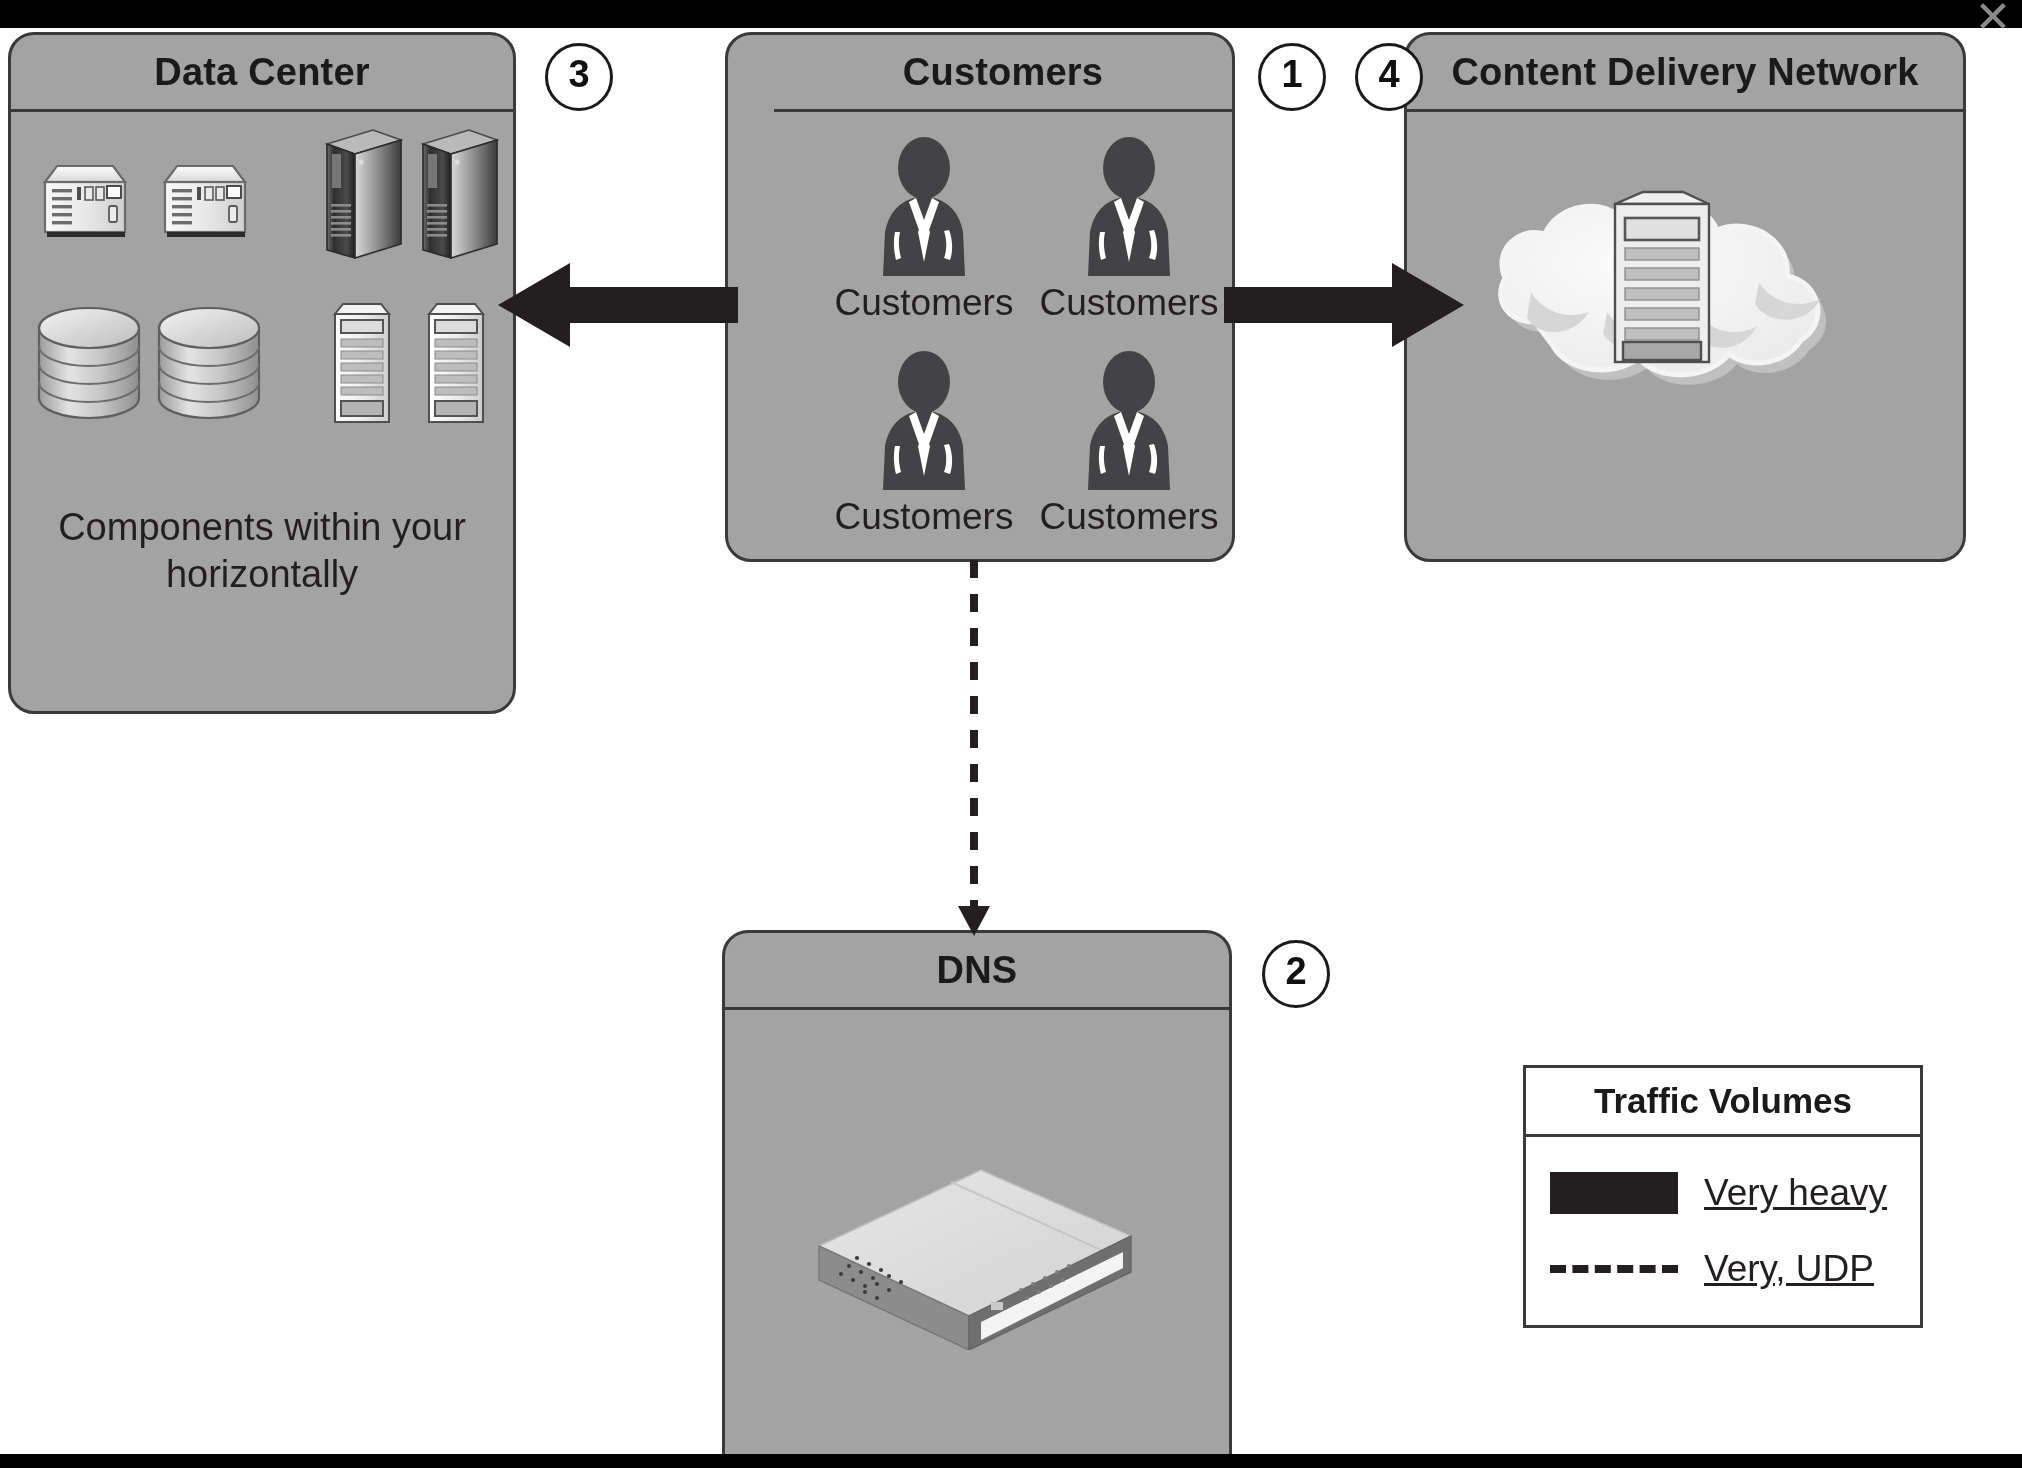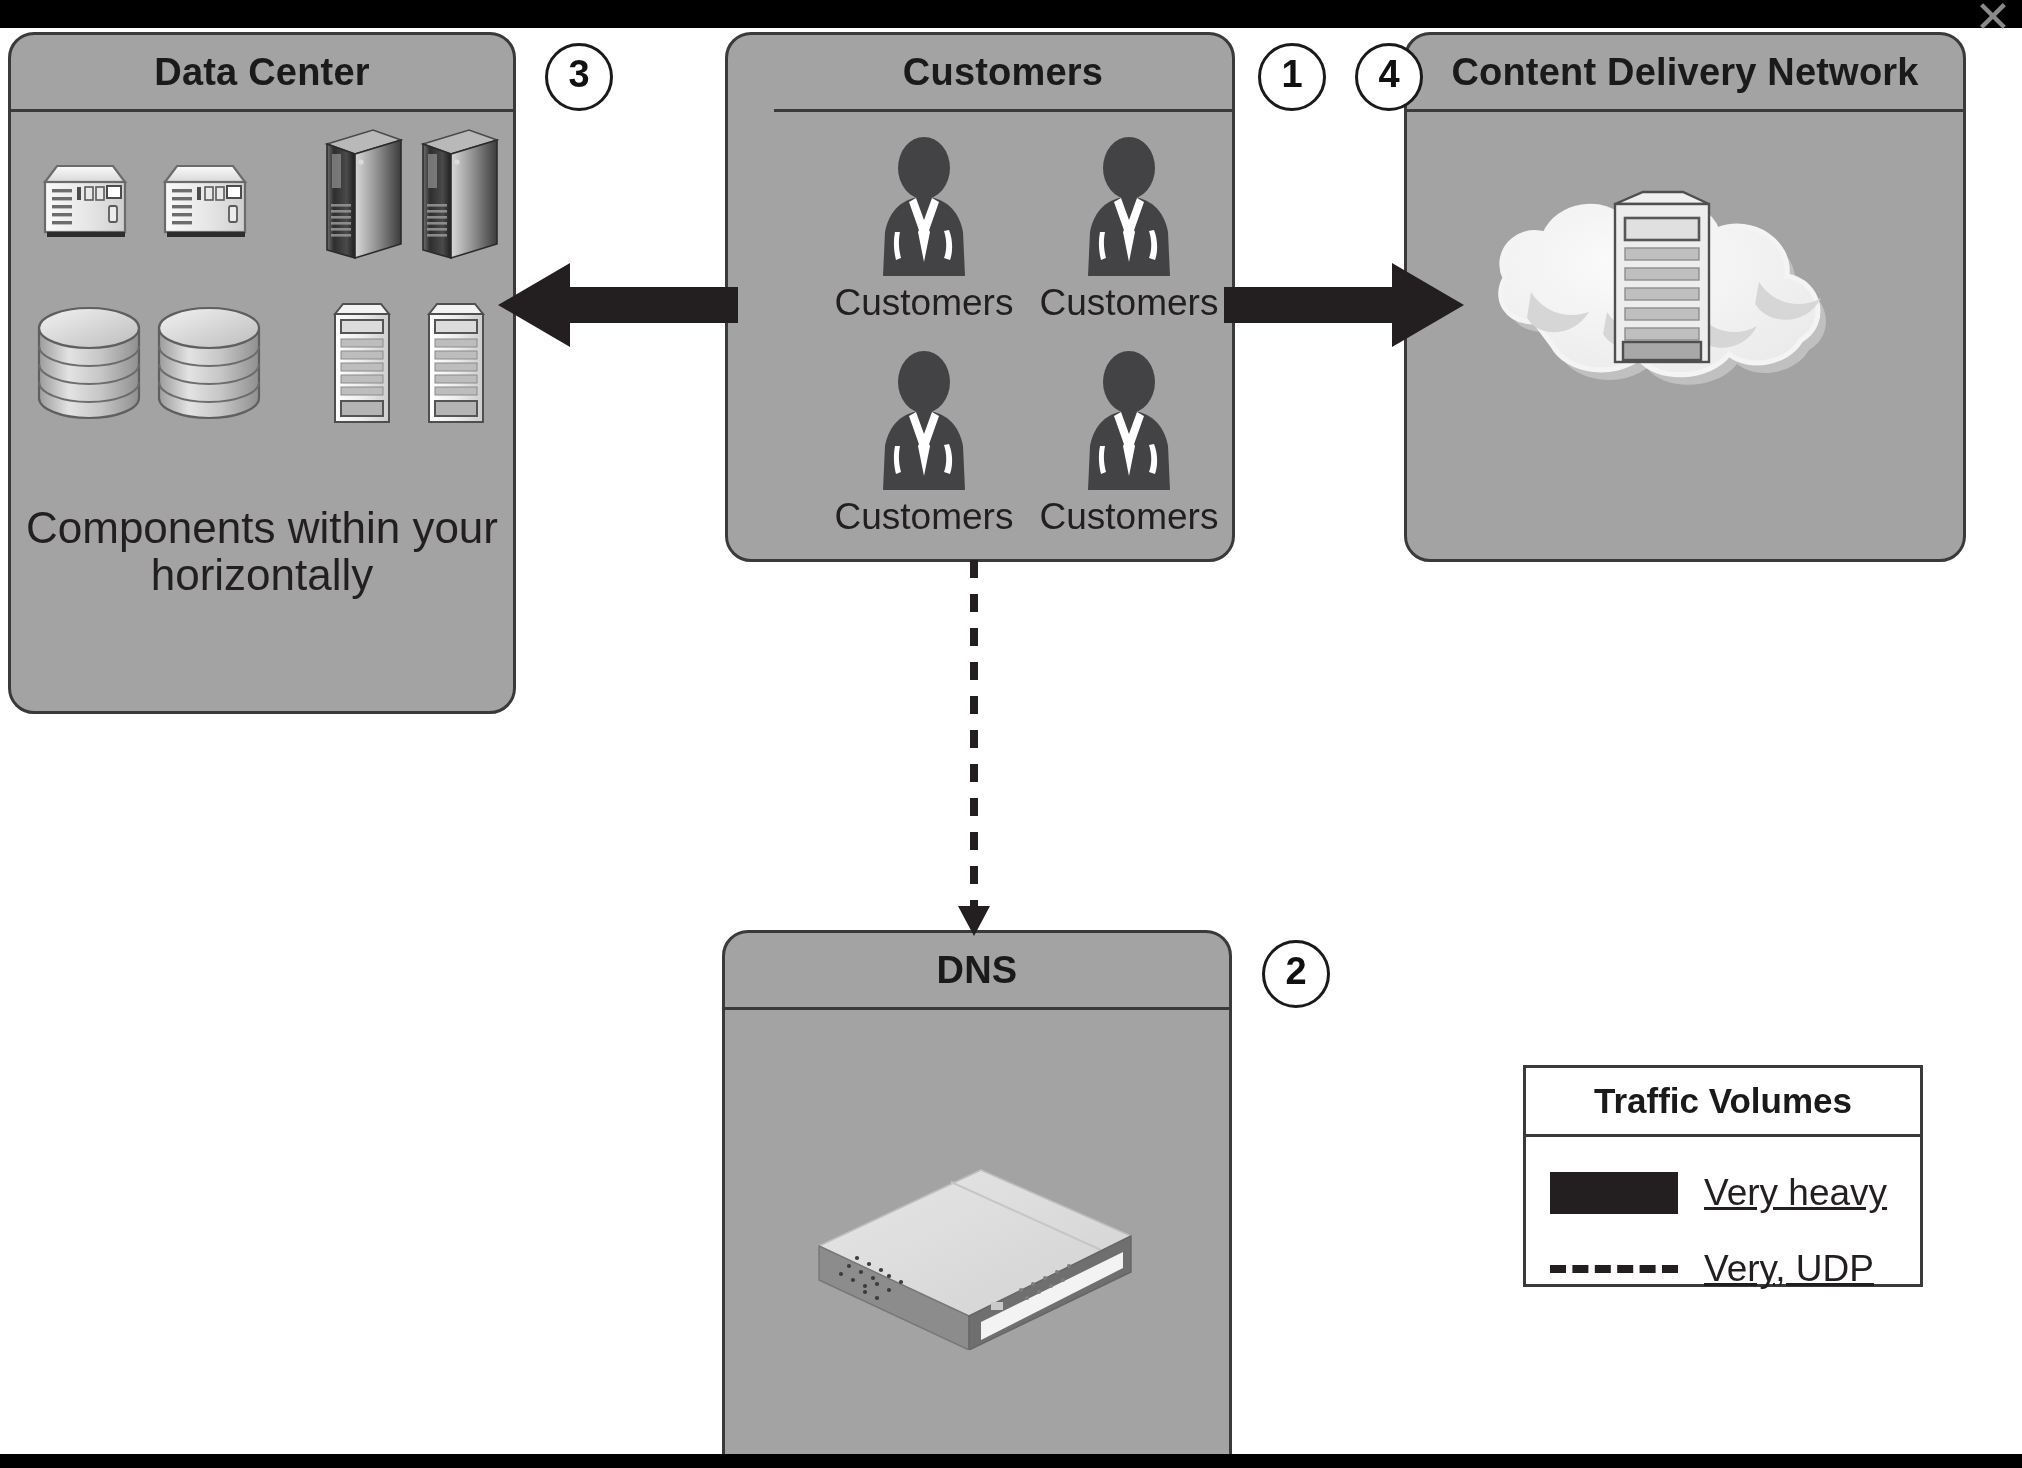--- a/index.html
+++ b/index.html
@@ -37,21 +37,21 @@
     font-size:38px;font-weight:bold;line-height:56px;text-align:center;
     color:#111;z-index:25;font-family:"Liberation Sans", sans-serif;
   }
 
   
   .dc-grid{position:absolute;inset:0;}
   .ico{position:absolute;}
 
   .dc-caption{
     position:absolute;left:0;right:0;top:392px;text-align:center;
-    font-size:44px;line-height:47px;color:#231f20;
+    font-size:38px;line-height:47px;color:#231f20;
     font-family:"Liberation Sans", sans-serif;
   }
 
   
   .cust-cell{position:absolute;width:220px;text-align:center;}
   .cust-label{font-size:37px;color:#231f20;margin-top:2px;
     font-family:"Liberation Sans", sans-serif;}
 
   
   .arrow{position:absolute;z-index:20;}
@@ -443,21 +443,21 @@
     <line x1="20" y1="0" x2="20" y2="348" stroke="#231f20" stroke-width="8" stroke-dasharray="18,16"></line>
     <polygon points="4,346 36,346 20,376" fill="#231f20"></polygon>
   </svg>
 </div>
 
 <div class="badge" style="left:545px;top:43px;">3</div>
 <div class="badge" style="left:1258px;top:43px;">1</div>
 <div class="badge" style="left:1355px;top:43px;">4</div>
 <div class="badge" style="left:1262px;top:940px;">2</div>
 
-<div class="legend" style="left:1523px;top:1065px;width:400px;height:222px;">
+<div class="legend" style="left:1523px;top:1065px;width:400px;height:263px;">
   <div class="legend-title">Traffic Volumes</div>
   <div class="legend-row" style="margin-top:18px;">
     <span class="legend-swatch"></span>
     <span class="legend-text">Very heavy</span>
   </div>
   <div class="legend-row">
     <span class="legend-dash"></span>
     <span class="legend-text">Very, UDP</span>
   </div>
 </div>

